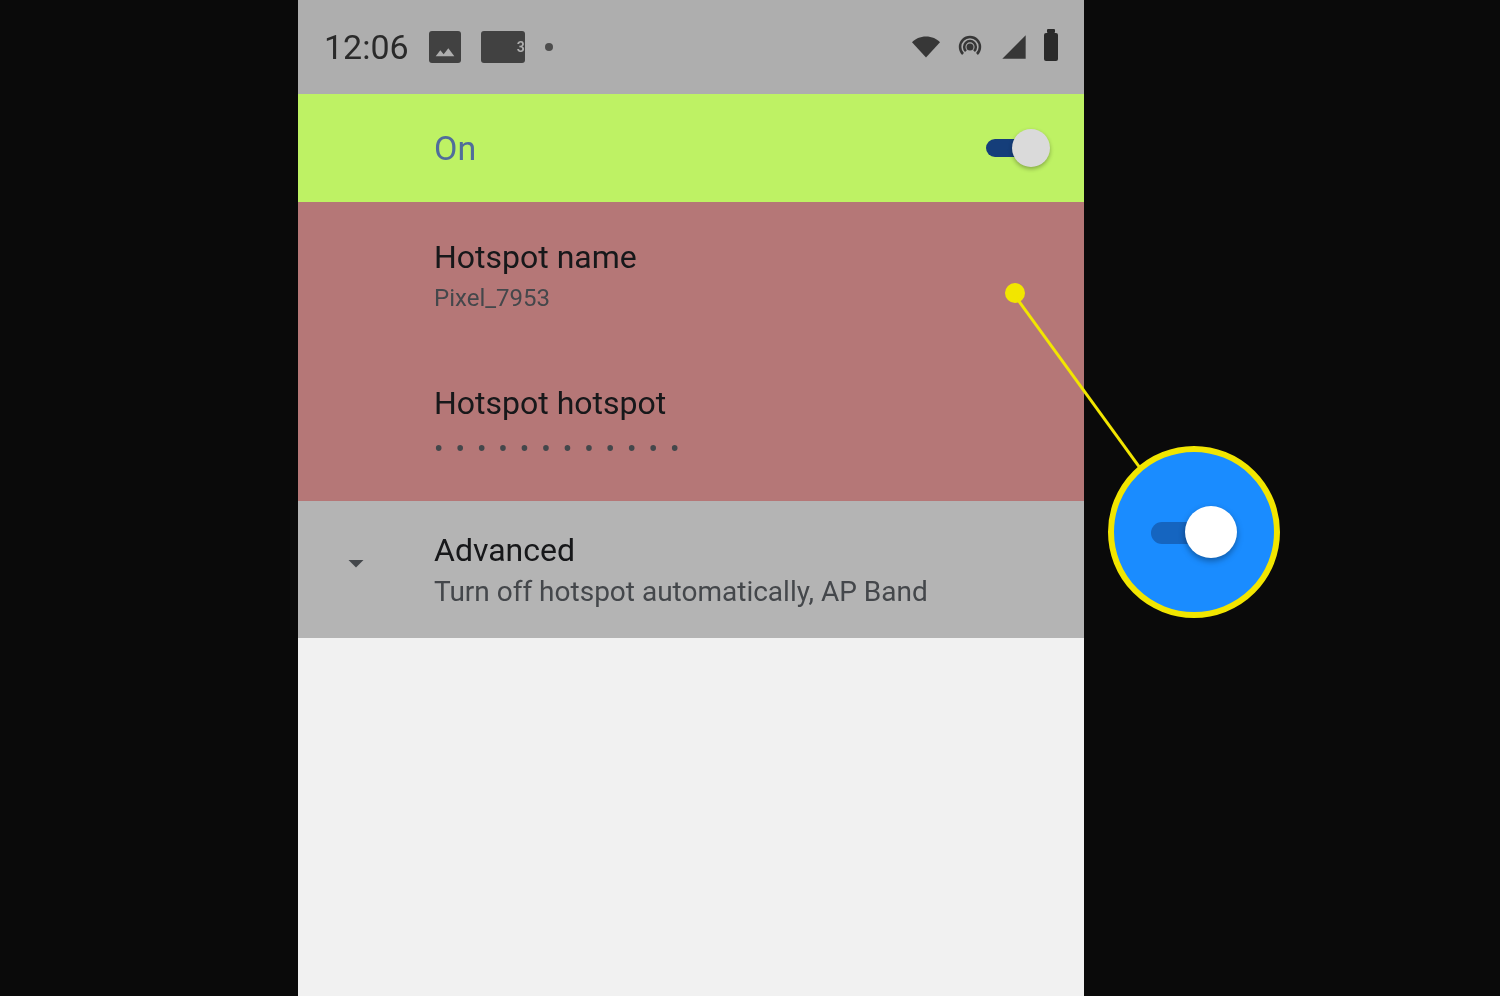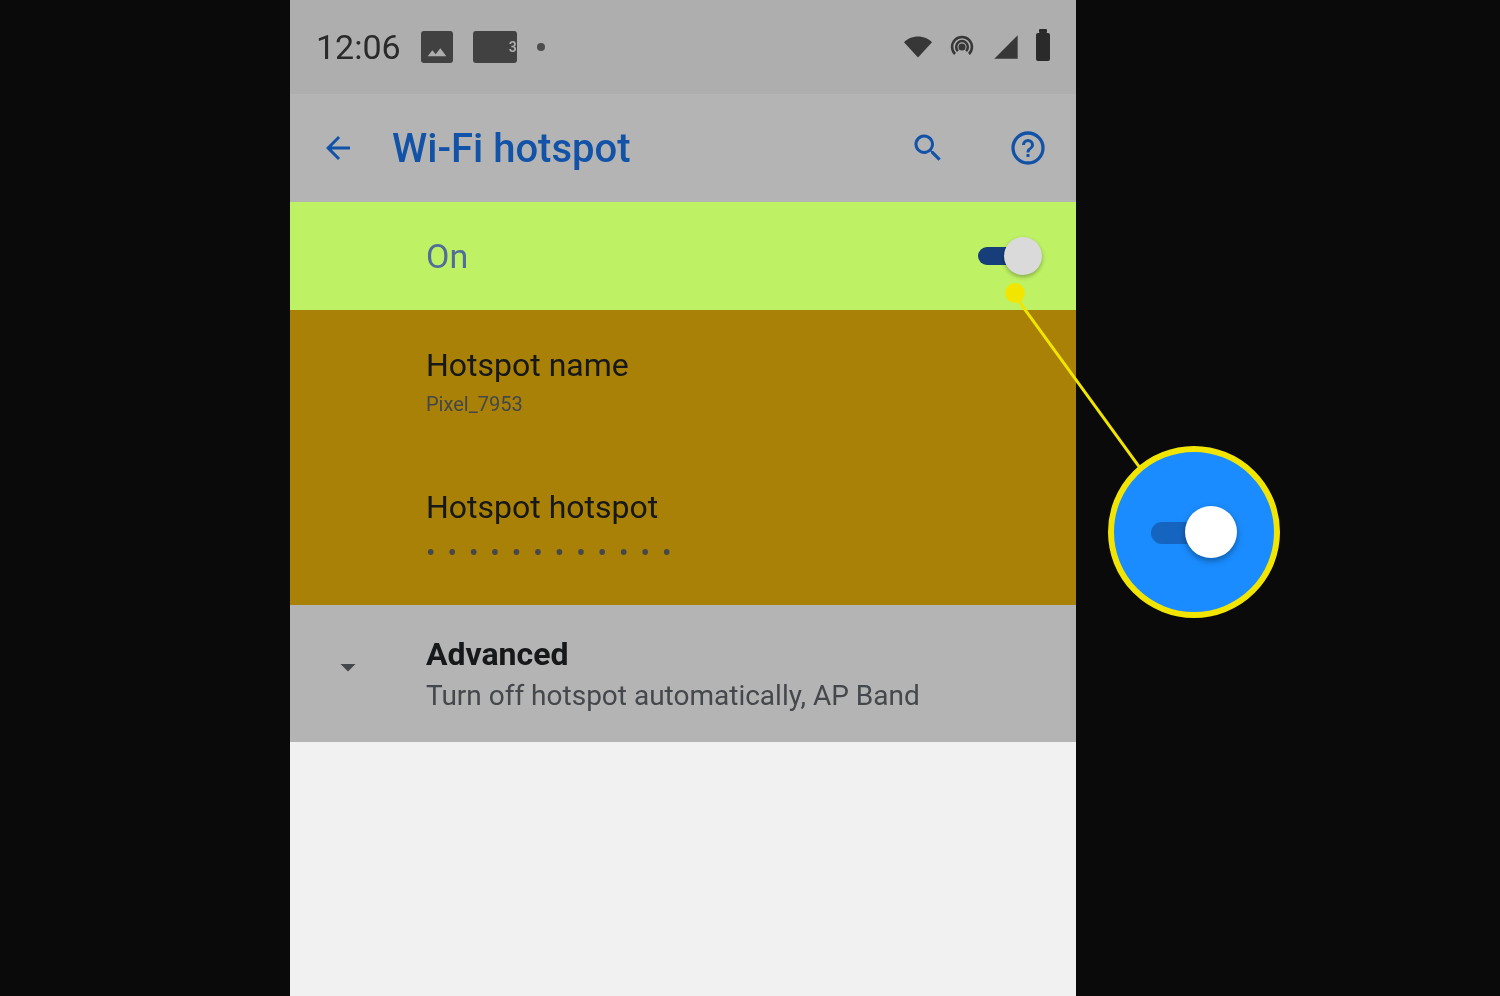--- a/index.html
+++ b/index.html
@@ -6,21 +6,21 @@
     body {
       background: #0a0a0a;
       width: 1500px;
       height: 996px;
       position: relative;
       font-family: 'Roboto', Arial, sans-serif;
       overflow: hidden;
     }
     .phone-frame {
       position: absolute;
-      left: 290px;
+      left: 298px;
       top: 0;
       width: 786px;
       height: 996px;
       background: #f1f1f1;
     }
     
     .dim {
       filter: brightness(0.72);
     }
     .status-bar {
@@ -135,47 +135,47 @@
       position: absolute;
       right: 0; top: 0;
       width: 38px; height: 38px;
       background: #dadada;
       border-radius: 50%;
       box-shadow: 0 2px 4px rgba(0,0,0,0.3);
     }
 
     .setting-row {
       padding: 36px 30px 36px 136px;
-      background: #eab308;
+      background: #fca5a5;
     }
     .setting-row .title {
       font-size: 32px;
       color: #202124;
     }
     .setting-row .value {
-      font-size: 20px;
+      font-size: 24px;
       color: #5f6368;
       margin-top: 8px;
     }
     .setting-row .dots {
       font-size: 28px;
       color: #5f6368;
       letter-spacing: 12px;
       margin-top: 10px;
     }
 
     .advanced-row {
       padding: 30px 30px 30px 30px;
       background: #fafafa;
       display: flex;
       align-items: flex-start;
       gap: 60px;
     }
     .chev-down { width: 36px; height: 36px; fill: #5f6368; margin-top: 14px; margin-left: 10px; }
-    .adv-text .title { font-size: 32px; color: #202124; font-weight: bold; }
+    .adv-text .title { font-size: 32px; color: #202124; }
     .adv-text .value { font-size: 28px; color: #5f6368; margin-top: 6px; }
 
     
     .callout-anchor-dot {
       position: absolute;
       left: 1005px;
       top: 283px;
       width: 20px; height: 20px;
       background: #f2e600;
       border-radius: 50%;
@@ -247,33 +247,20 @@
           <circle cx="12" cy="12" r="3"></circle>
           <path fill="none" stroke="#4d4d4d" stroke-width="2.2" d="M6 18a8.5 8.5 0 1 1 12 0M8.5 15.5a5 5 0 1 1 7 0"></path>
         </svg>
       <svg class="sr-icon" viewBox="0 0 24 24">
           <path d="M2 22h20V2L2 22z"></path>
         </svg>
       <div class="battery"></div>
     </div>
   </div>
 
-  <div class="action-bar dim">
-    <svg class="ab-icon" viewBox="0 0 24 24">
-        <path d="M20 11H7.8l5.6-5.6L12 4l-8 8 8 8 1.4-1.4L7.8 13H20v-2z"></path>
-      </svg>
-    <span class="ab-title">Wi-Fi hotspot</span>
-    <svg class="ab-icon" viewBox="0 0 24 24" style="margin-right:28px;">
-        <path d="M15.5 14h-.8l-.3-.3a6.5 6.5 0 1 0-.7.7l.3.3v.8l5 5 1.5-1.5-5-5zm-6 0a4.5 4.5 0 1 1 0-9 4.5 4.5 0 0 1 0 9z"></path>
-      </svg>
-    <svg class="ab-icon" viewBox="0 0 24 24">
-        <circle cx="12" cy="12" r="10" fill="none" stroke="#1a73e8" stroke-width="2.2"></circle>
-        <path d="M11 18h2v-2h-2v2zm1-12a4 4 0 0 0-4 4h2a2 2 0 1 1 4 0c0 2-3 1.8-3 5h2c0-2.2 3-2.5 3-5a4 4 0 0 0-4-4z"></path>
-      </svg>
-  </div>
 
   <div class="highlight-row">
     <span class="label">On</span>
     <div class="toggle">
       <div class="toggle-track"></div>
       <div class="toggle-thumb"></div>
     </div>
   </div>
 
   <div class="setting-row dim">

